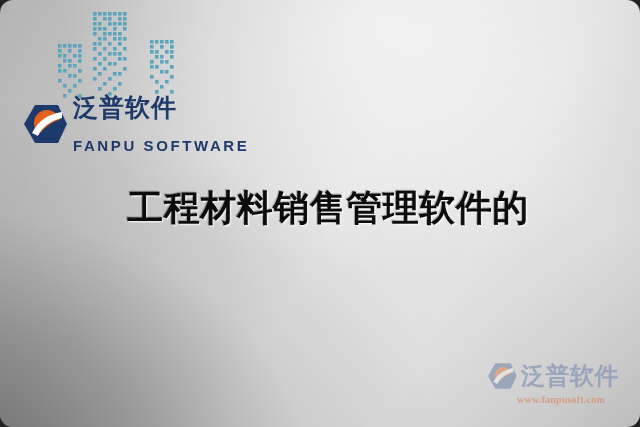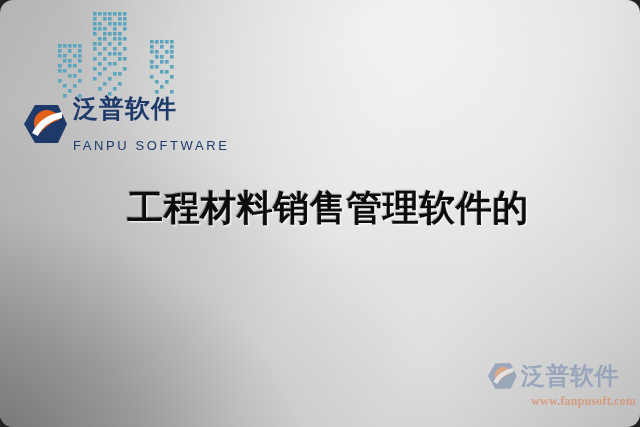--- a/index.html
+++ b/index.html
@@ -87,22 +87,22 @@
   #brand-logo .cn {
     font-size: 25px;
     font-weight: 700;
     color: #1d3a6b;
     line-height: 1;
     letter-spacing: 1px;
     white-space: nowrap;
   }
   #brand-logo .en {
     margin-top: 18px;
-    font-size: 13px;
-    font-weight: 400;
+    font-size: 15px;
+    font-weight: 700;
     color: #1d3a6b;
     letter-spacing: 2.6px;
     line-height: 1;
     white-space: nowrap;
   }
 
   
   #title-block {
     position: absolute;
     left: 8px;
@@ -145,23 +145,23 @@
     margin-left: 3px;
     font-size: 24px;
     font-weight: 700;
     color: #8a9bb5;
     line-height: 1;
     letter-spacing: 0.5px;
     white-space: nowrap;
   }
   #watermark .wm-url {
     margin-top: 4px;
-    text-align: right;
+    text-align: center;
     font-family: "Liberation Serif", "DejaVu Serif", serif;
-    font-size: 12px;
+    font-size: 10px;
     font-weight: 700;
     color: #d98f6e;
     letter-spacing: 0.2px;
     white-space: nowrap;
   }
 </style>
 </head>
 <body>
 
 <div id="slide">

